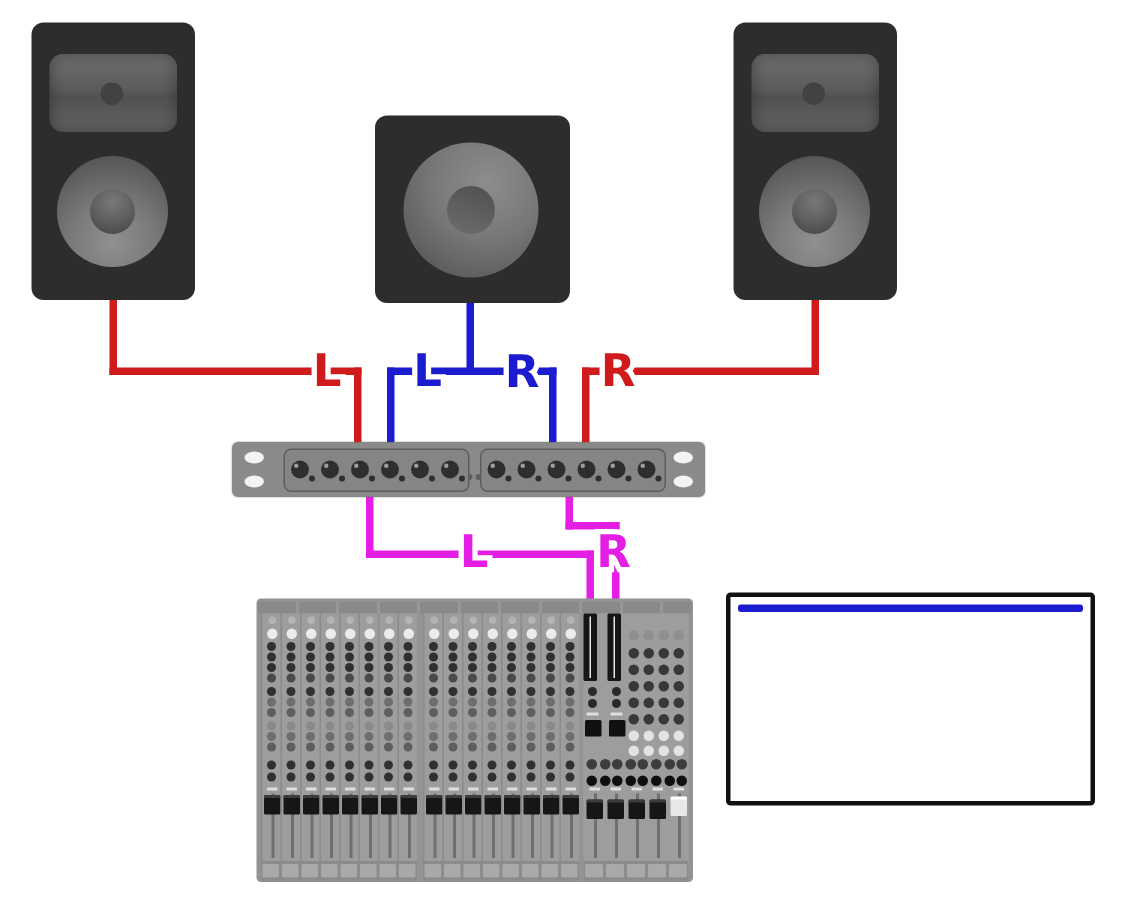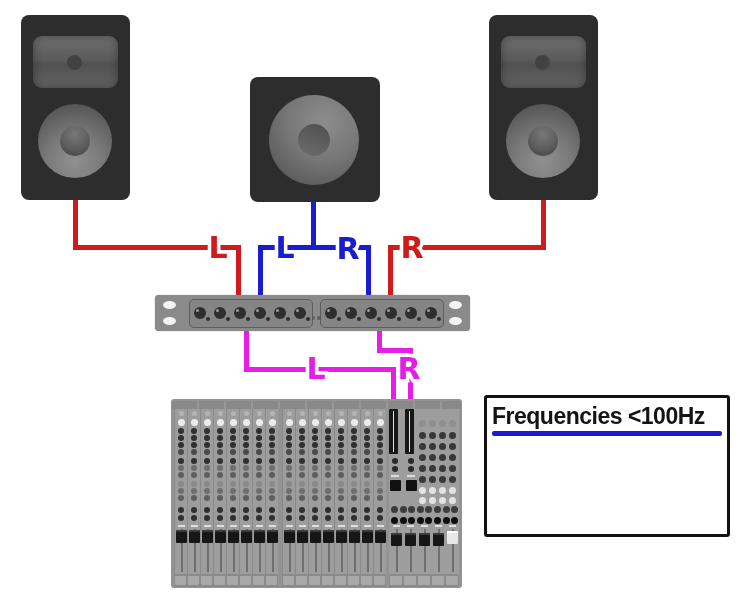--- a/index.html
+++ b/index.html
@@ -580,21 +580,20 @@
         <div class="scribble" style="left: 1px; width: 12px;"></div>
         <div class="scribble" style="left: 15px; width: 12px;"></div>
         <div class="scribble" style="left: 29px; width: 12px;"></div>
         <div class="scribble" style="left: 43px; width: 12px;"></div>
         <div class="scribble" style="left: 57px; width: 12px;"></div>
       </div>
     </div>
 
   <div id="legend">
       <div class="legend-item">
-        <div class="legend-label">Frequencies &lt;100Hz</div>
         <div class="legend-line" style="background: rgb(27, 27, 207);"></div>
       </div>
     </div>
 
 <div class="wire-label" style="left: 218px; top: 248px; color: rgb(207, 27, 27);"><span class="outline">L</span><span class="fill">L</span></div>
     <div class="wire-label" style="left: 285px; top: 248px; color: rgb(27, 27, 207);"><span class="outline">L</span><span class="fill">L</span></div>
     <div class="wire-label" style="left: 348px; top: 249px; color: rgb(27, 27, 207);"><span class="outline">R</span><span class="fill">R</span></div>
     <div class="wire-label" style="left: 412px; top: 248px; color: rgb(207, 27, 27);"><span class="outline">R</span><span class="fill">R</span></div>
     <div class="wire-label" style="left: 316px; top: 369px; color: rgb(229, 30, 229);"><span class="outline">L</span><span class="fill">L</span></div>
     <div class="wire-label" style="left: 409px; top: 369px; color: rgb(229, 30, 229);"><span class="outline">R</span><span class="fill">R</span></div>

